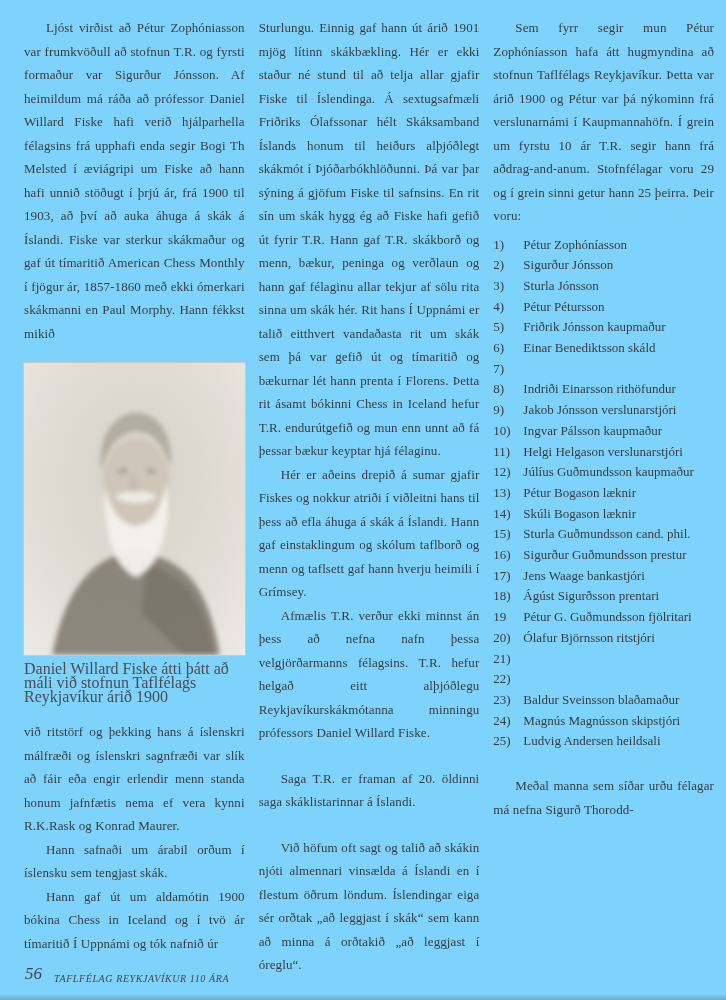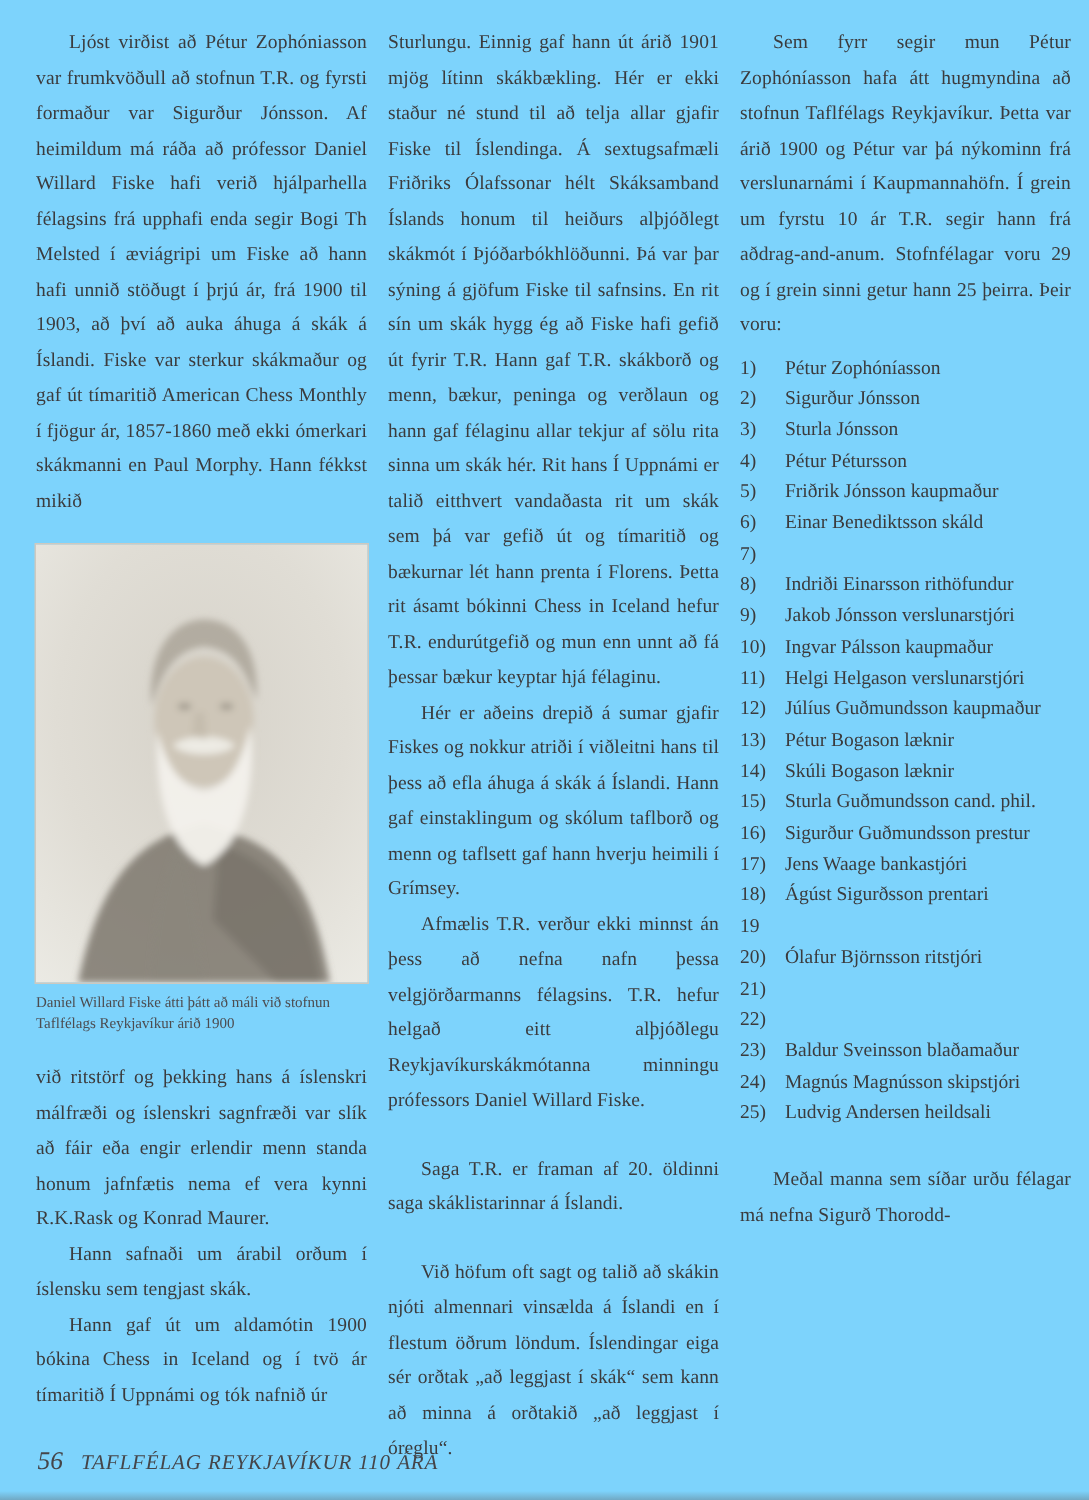--- a/index.html
+++ b/index.html
@@ -34,21 +34,21 @@
 
   
   figure { margin:18px 0 16px 0; }
   .photo-frame {
     width:221px; height:292px;
     background:#e6e3dc;
     outline:1px solid #cdc9c0;
   }
   figcaption {
     margin-top:7px;
-    font-size:10px;
+    font-size:16px;
     line-height:14px;
     color:#4c4c50;
     text-align:left;
     text-indent:0;
   }
 
   
   .founders {
     list-style:none;
     margin:7px 0 0 0; padding:0;
@@ -62,21 +62,21 @@
   .f-name { flex:1; min-width:0; }
 
   .footer {
     position:absolute;
     left:25px; bottom:16px;
     display:flex; align-items:flex-end; gap:12px;
     font-style:italic;
     color:#454549;
   }
   .pagenum { font-size:17px; font-style:italic; }
-  .footer-title { font-size:14px; letter-spacing:0.6px; }
+  .footer-title { font-size:10px; letter-spacing:0.6px; }
 </style>
 </head>
 <body>
 
 <div class="page">
   <div class="columns">
 
     <div class="col">
       <p class="indent">Ljóst virðist að Pétur Zophóniasson var frumkvöðull að stofnun T.R. og fyrsti formaður var Sigurður Jónsson. Af heimildum má ráða að prófessor Daniel Willard Fiske hafi verið hjálparhella félagsins frá upphafi enda segir Bogi Th Melsted í æviágripi um Fiske að hann hafi unnið stöðugt í þrjú ár, frá 1900 til 1903, að því að auka áhuga á skák á Íslandi. Fiske var sterkur skákmaður og gaf út tímaritið American Chess Monthly í fjögur ár, 1857-1860 með ekki ómerkari skákmanni en Paul Morphy. Hann fékkst mikið</p>
 
@@ -193,20 +193,21 @@
         <li>
             <span class="f-num">17)</span>
             <span class="f-name">Jens Waage bankastjóri</span>
           </li>
         <li>
             <span class="f-num">18)</span>
             <span class="f-name">Ágúst Sigurðsson prentari</span>
           </li>
         <li>
             <span class="f-num">19</span>
+            <span class="f-name">Pétur G. Guðmundsson fjölritari</span>
           </li>
         <li>
             <span class="f-num">20)</span>
             <span class="f-name">Ólafur Björnsson ritstjóri</span>
           </li>
         <li>
             <span class="f-num">21)</span>
           </li>
         <li>
             <span class="f-num">22)</span>

